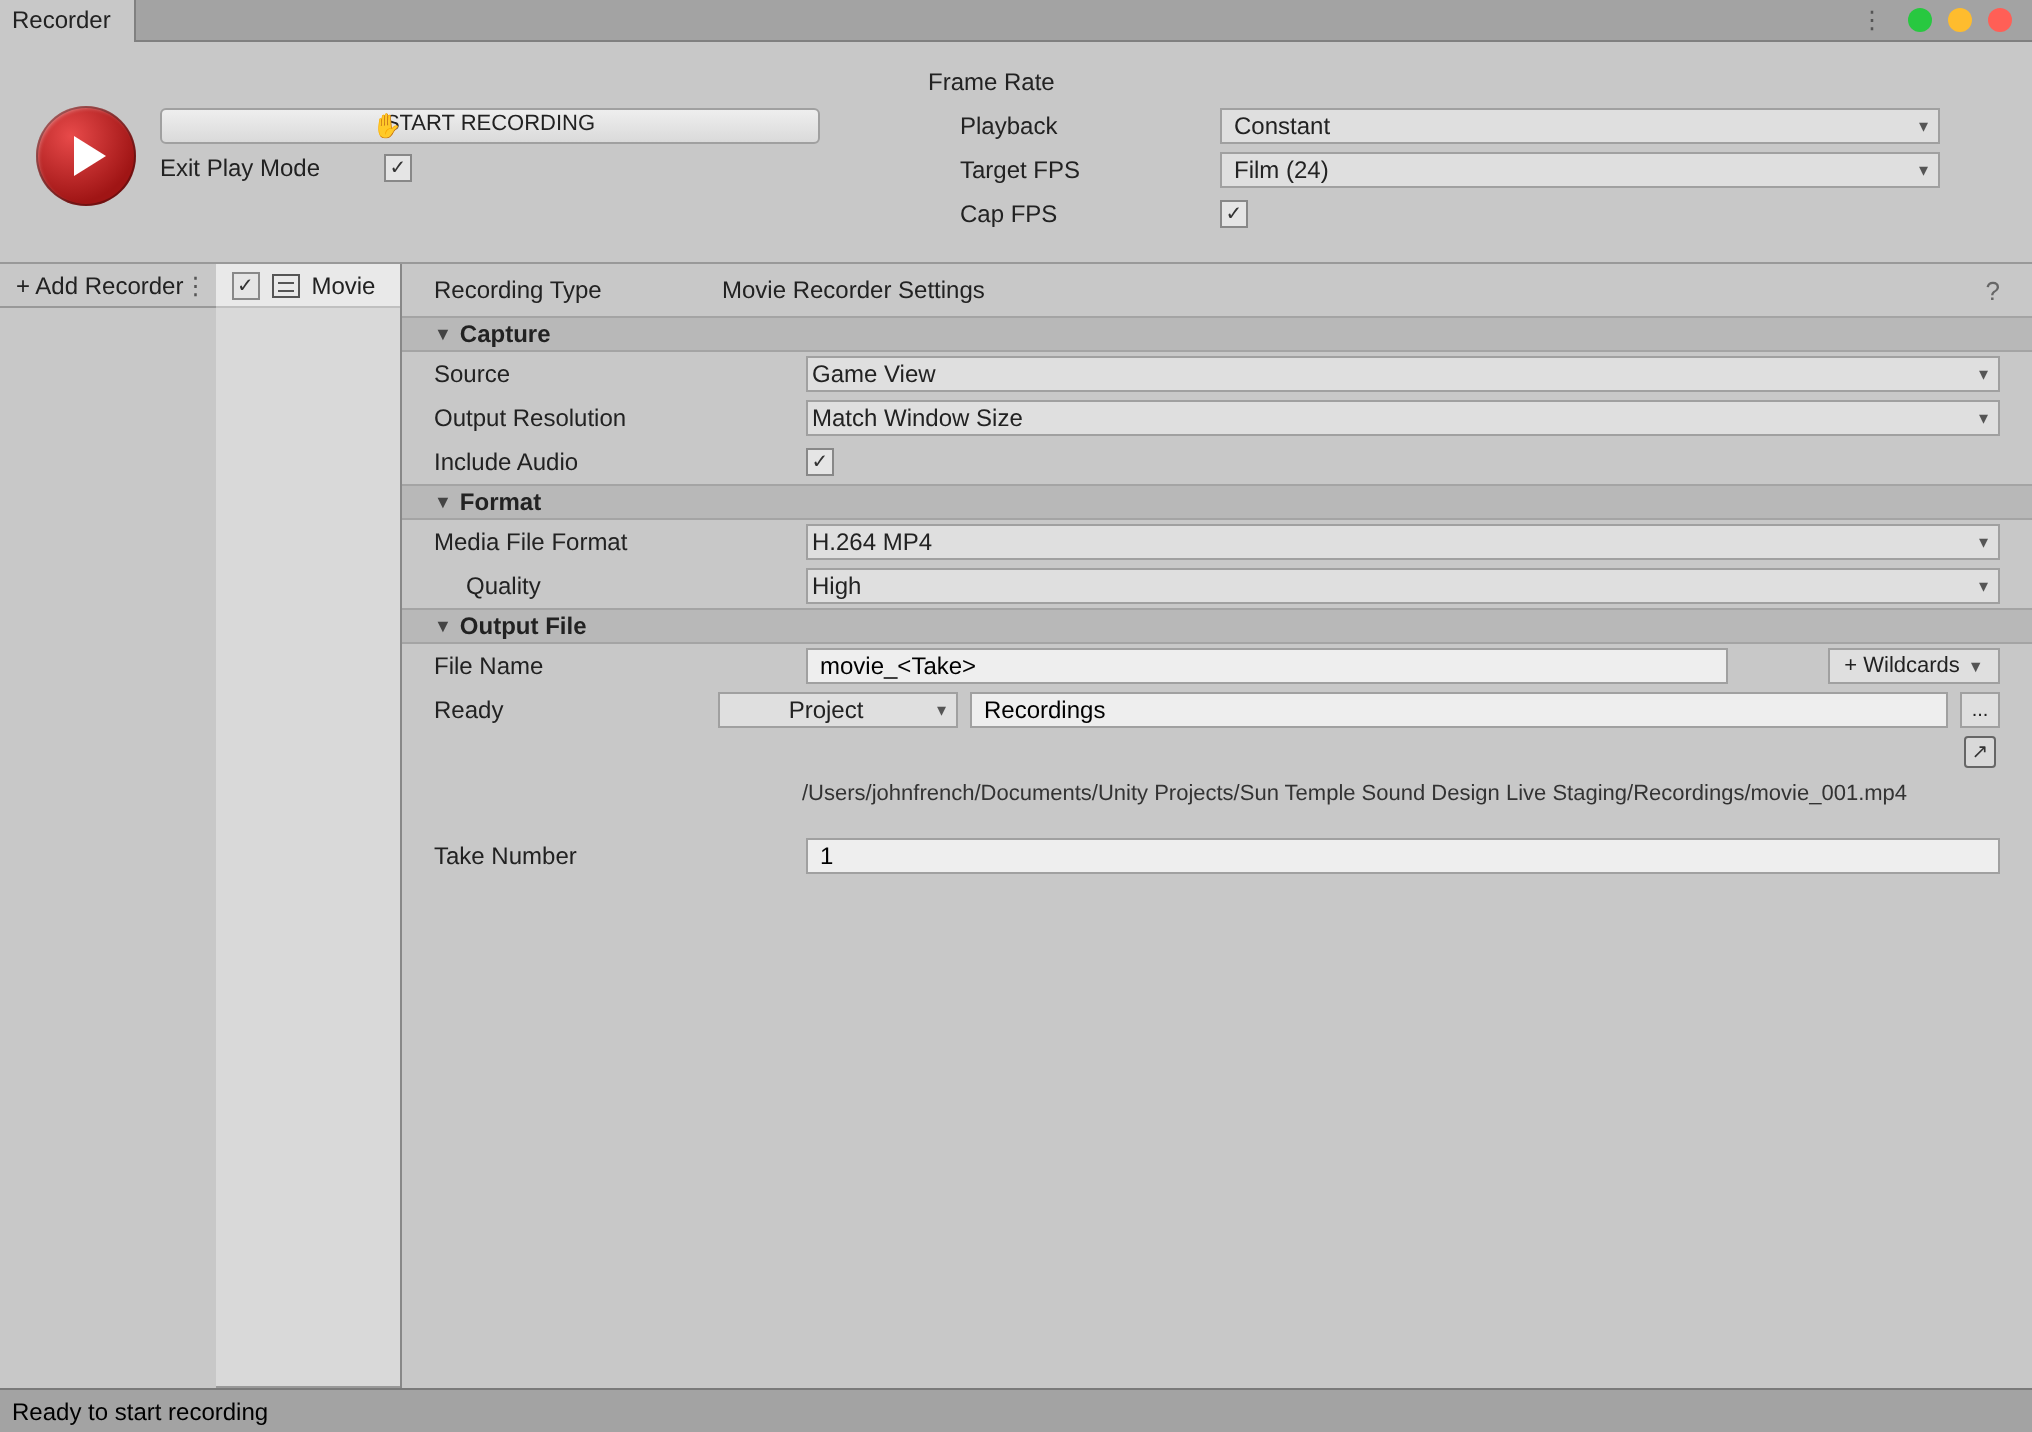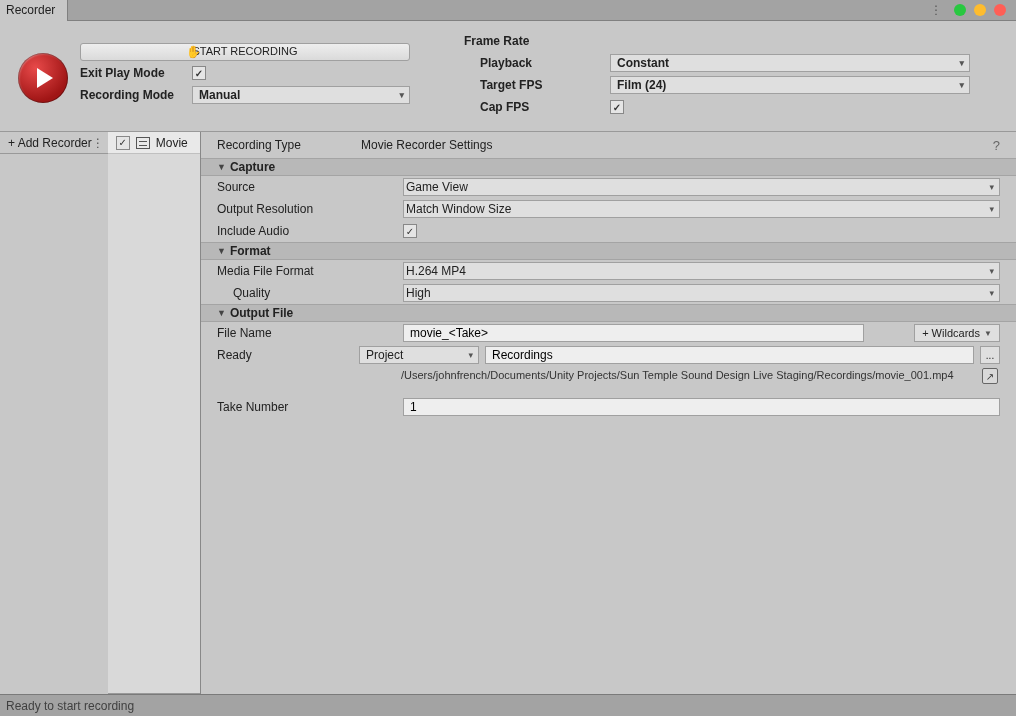--- a/index.html
+++ b/index.html
@@ -102,21 +102,20 @@
       left: 105px;
       top: 1px;
       font-size: 12px;
       color: #000;
       pointer-events: none;
     }
     .row {
       display: flex;
       align-items: center;
       height: 20px;
-      font-weight: bold;
     }
     .lbl {
       width: 112px;
       color: #222;
     }
     .lbl-wide { width: 146px; }
     .lbl-indent { padding-left: 16px; }
     .checkbox {
       width: 14px; height: 14px;
       background: #e5e5e5;
@@ -313,20 +312,21 @@
     .path-dd {
       width: 120px;
       height: 18px;
       background: #dfdfdf;
       border: 1px solid #a0a0a0;
       padding: 0 18px 0 6px;
       display: flex;
       align-items: center;
       position: relative;
       cursor: pointer;
+      justify-content: center;
     }
     .path-dd::after {
       content: "▾";
       position: absolute;
       right: 5px;
       color: #555;
       font-size: 9px;
     }
     .browse-btn {
       width: 20px;
@@ -343,20 +343,21 @@
       padding: 2px 16px 2px 160px;
       display: flex;
       align-items: flex-start;
       font-size: 11px;
       color: #333;
     }
     .path-text {
       flex: 1;
       padding-left: 40px;
       line-height: 15px;
+      margin-top: 22px;
     }
     .open-icon {
       width: 16px;
       height: 16px;
       border: 1px solid #666;
       border-radius: 2px;
       margin-right: 2px;
       display: flex;
       align-items: center;
       justify-content: center;
@@ -366,21 +367,21 @@
     }
 
     
     .status-bar {
       height: 22px;
       background: #a3a3a3;
       border-top: 1px solid #7a7a7a;
       display: flex;
       align-items: center;
       padding-left: 6px;
-      color: #404040;
+      color: #000000;
     }
   </style>
 </head>
 <body>
 
 <div class="title-bar">
   <div class="tab">
     <span>Recorder</span>
   </div>
   <div class="window-controls">
@@ -397,26 +398,20 @@
   </div>
   <div class="left-header">
     <div class="start-btn">
       <span>START RECORDING</span>
       <span class="cursor-icon">✋</span>
     </div>
     <div class="row">
       <span class="lbl">Exit Play Mode</span>
       <span class="checkbox">✓</span>
     </div>
-    <div class="row">
-      <span class="lbl">Recording Mode</span>
-      <div class="dropdown">
-        <span>Manual</span>
-      </div>
-    </div>
   </div>
   <div class="right-header">
     <div class="row">
       <span>Frame Rate</span>
     </div>
     <div class="row">
       <span class="lbl lbl-wide lbl-indent">Playback</span>
       <div class="dropdown dd-right">
         <span>Constant</span>
       </div>

